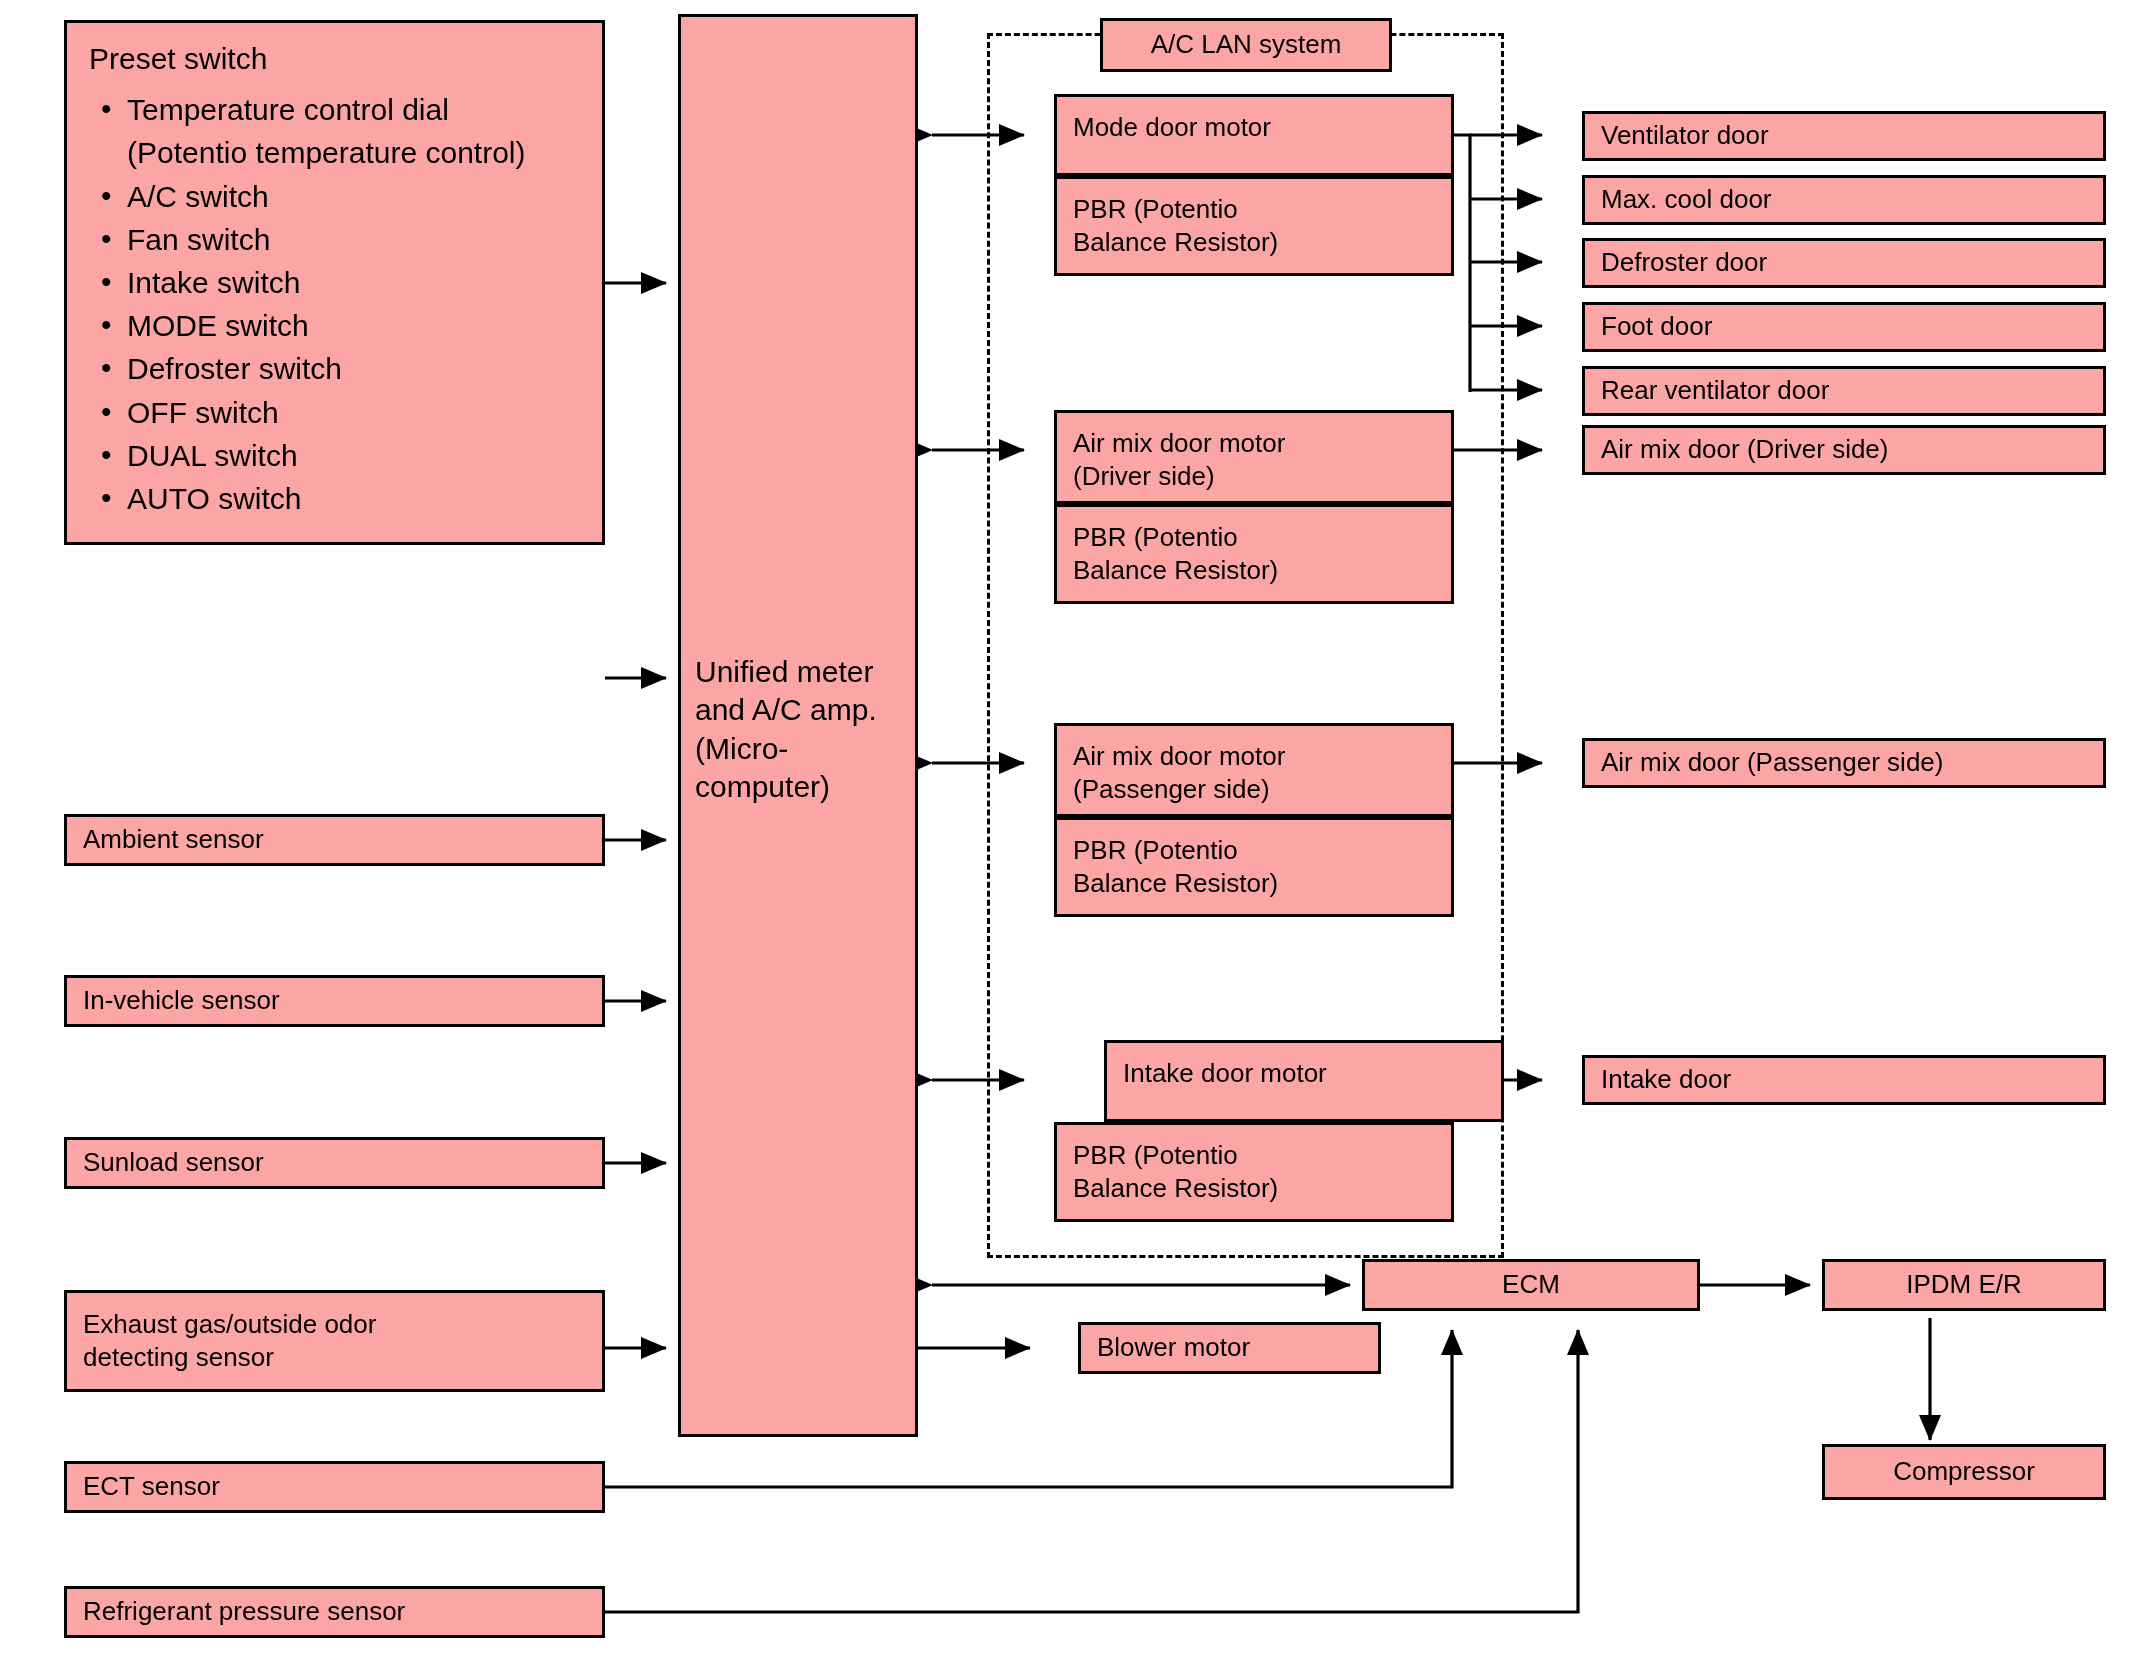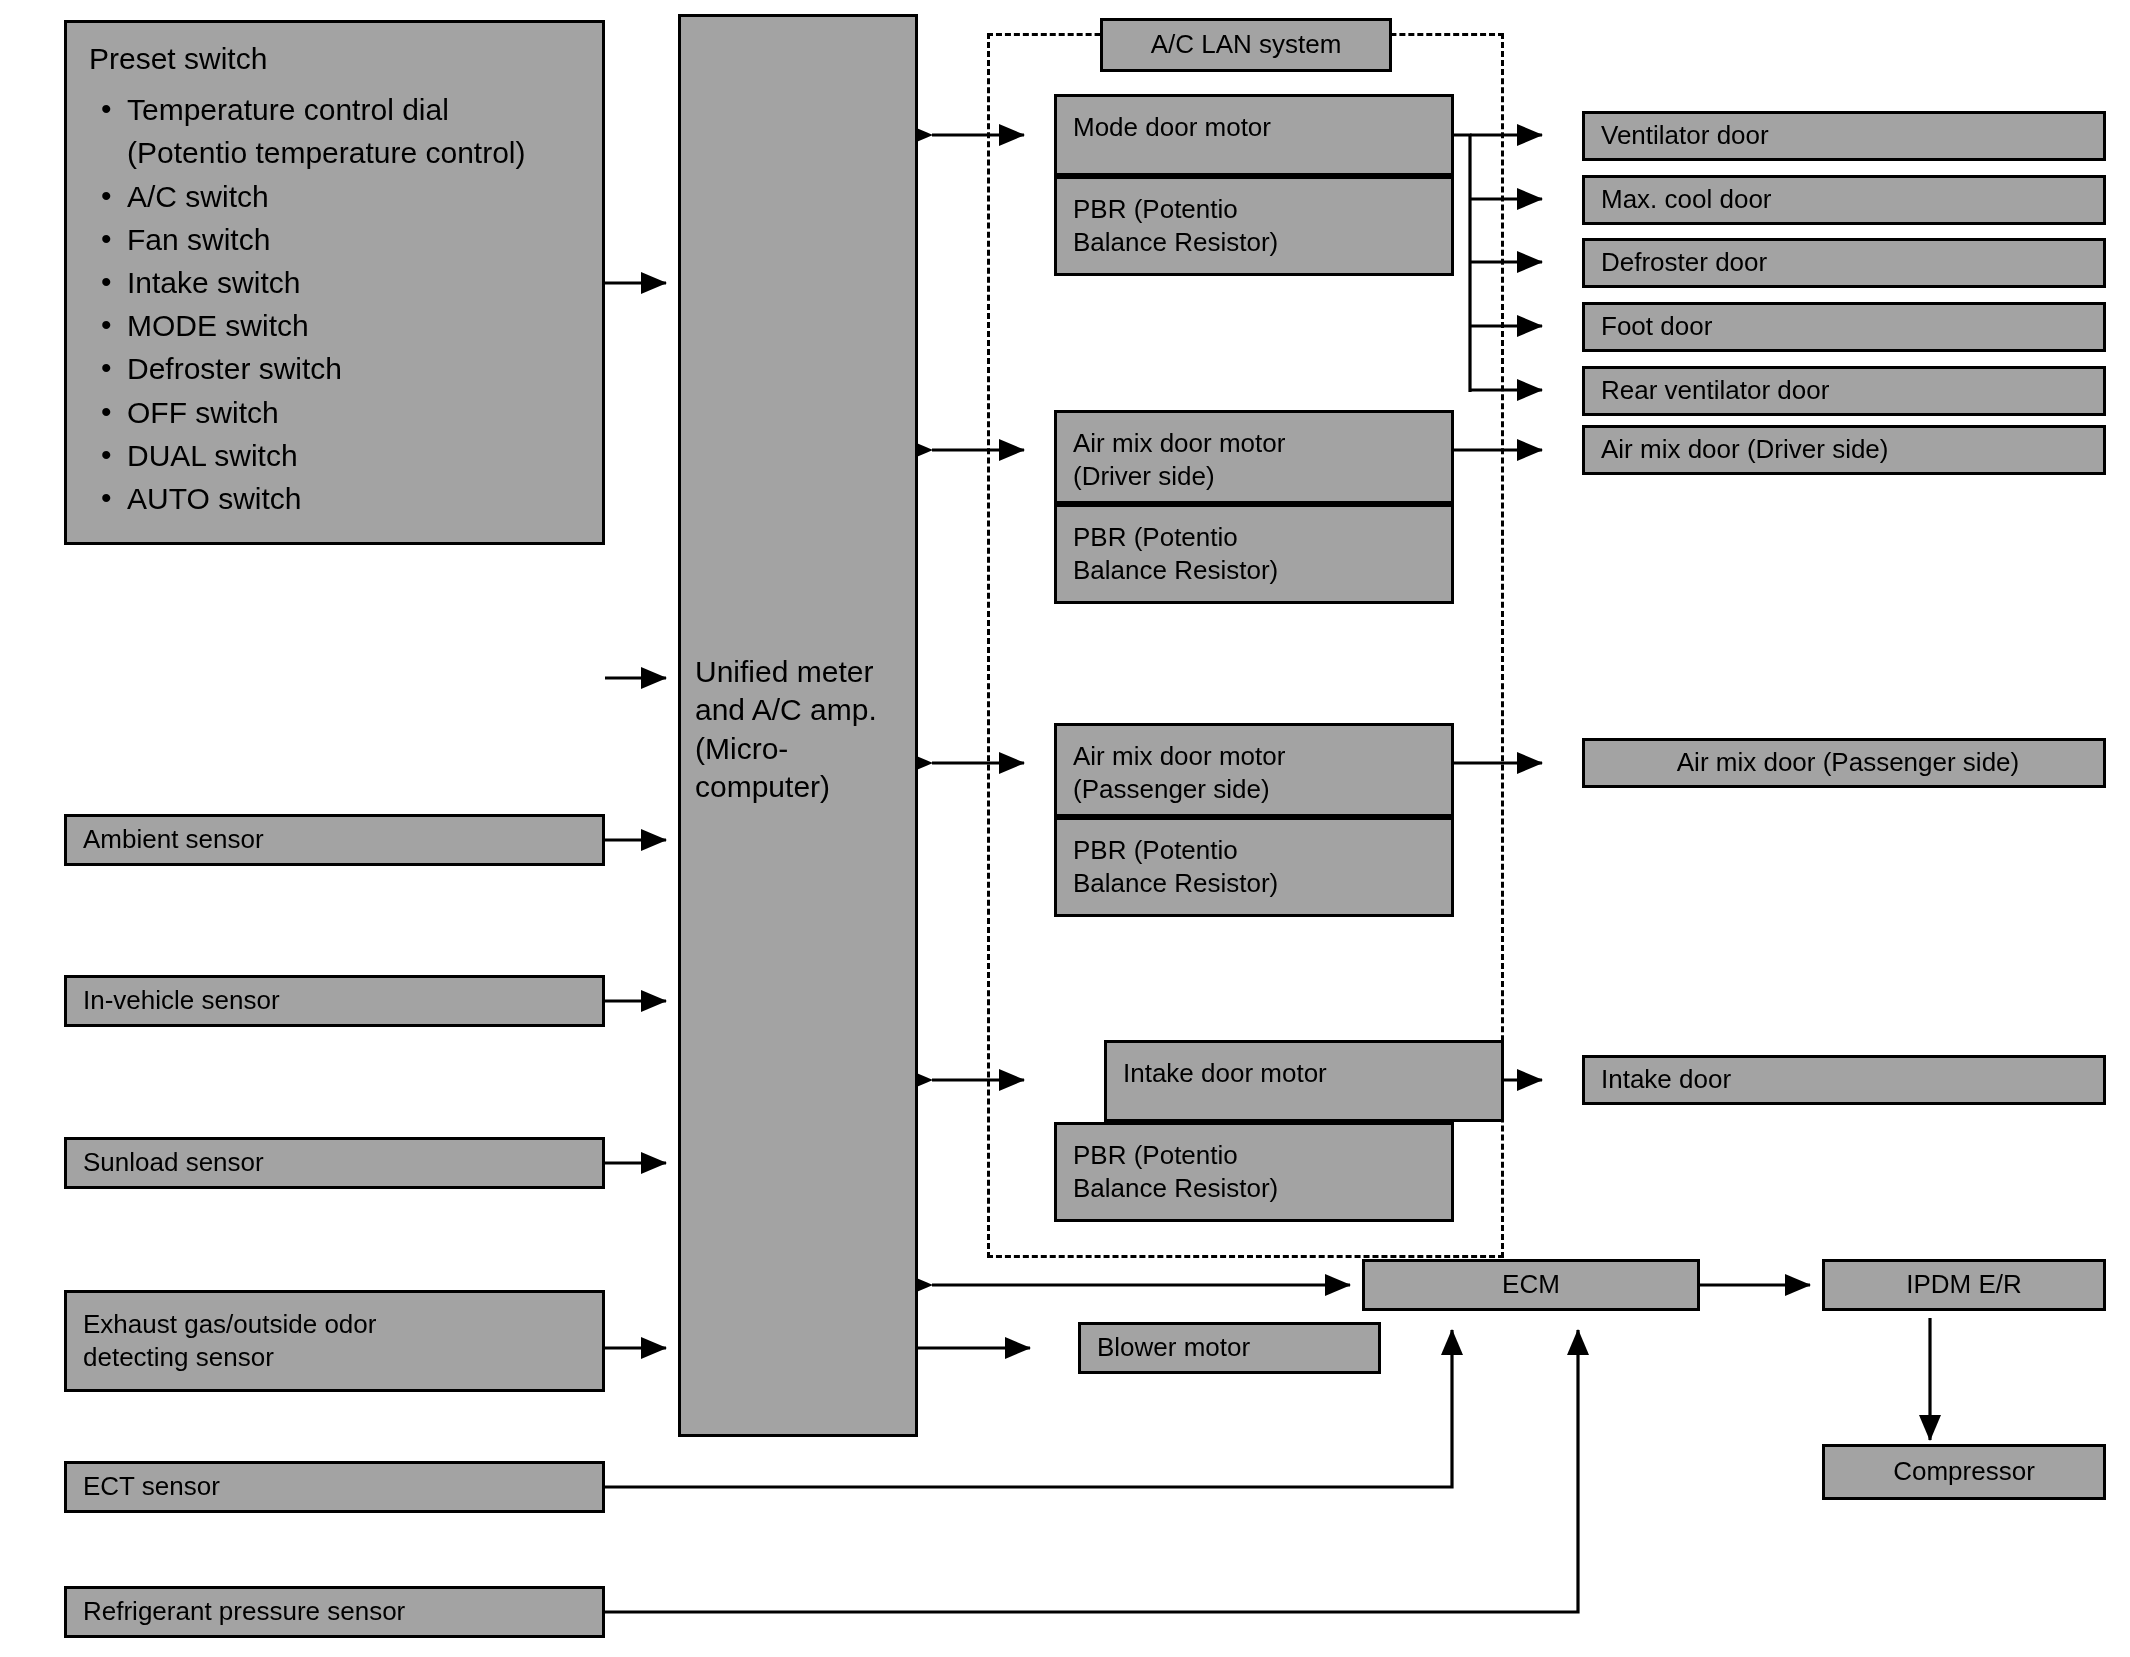--- a/index.html
+++ b/index.html
@@ -1,18 +1,18 @@
 <!DOCTYPE html>
 <html><head>
 <meta charset="utf-8">
 <style>
   html,body{margin:0;padding:0;background:#fff;}
   #stage{position:relative;width:2130px;height:1657px;background:#fff;
          font-family:"Liberation Sans", sans-serif;color:#000;}
-  .box{position:absolute;border:3px solid #000;background:#a3a3a3;box-sizing:border-box;}
+  .box{position:absolute;border:3px solid #000;background:#fca5a5;box-sizing:border-box;}
   .box .t{position:absolute;left:16px;right:8px;top:50%;transform:translateY(-50%);
           font-size:26px;line-height:1.28;white-space:pre-line;}
   .box.topal .t{top:14px;transform:none;}
   .preset{position:absolute;left:22px;top:14px;right:14px;font-size:30px;line-height:1.44;}
   .preset .ttl{margin-bottom:2px;}
   .preset ul{list-style:none;margin:8px;padding:0;}
   .preset li{position:relative;padding-left:30px;white-space:pre-line;}
   .preset li:before{content:"\2022";position:absolute;left:4px;top:-1px;font-size:30px;}
   .dashed{position:absolute;border:3px dashed #000;box-sizing:border-box;background:transparent;}
   svg.wires{position:absolute;left:0;top:0;width:2130px;height:1657px;overflow:visible;}
@@ -177,21 +177,21 @@
   <div class="box" style="left:1582px;top:302px;width:524px;height:50px;">
     <div class="t">Foot door</div>
   </div>
   <div class="box" style="left:1582px;top:366px;width:524px;height:50px;">
     <div class="t">Rear ventilator door</div>
   </div>
 
   <div class="box" style="left:1582px;top:425px;width:524px;height:50px;">
     <div class="t">Air mix door (Driver side)</div>
   </div>
-  <div class="box" style="left:1582px;top:738px;width:524px;height:50px;text-align:center;">
+  <div class="box" style="left:1582px;top:738px;width:524px;height:50px;">
     <div class="t">Air mix door (Passenger side)</div>
   </div>
   <div class="box" style="left:1582px;top:1055px;width:524px;height:50px;">
     <div class="t">Intake door</div>
   </div>
 
   <div class="box" style="left:1054px;top:1322px;width:303px;height:52px;margin-left:24px;">
     <div class="t">Blower motor</div>
   </div>
 

